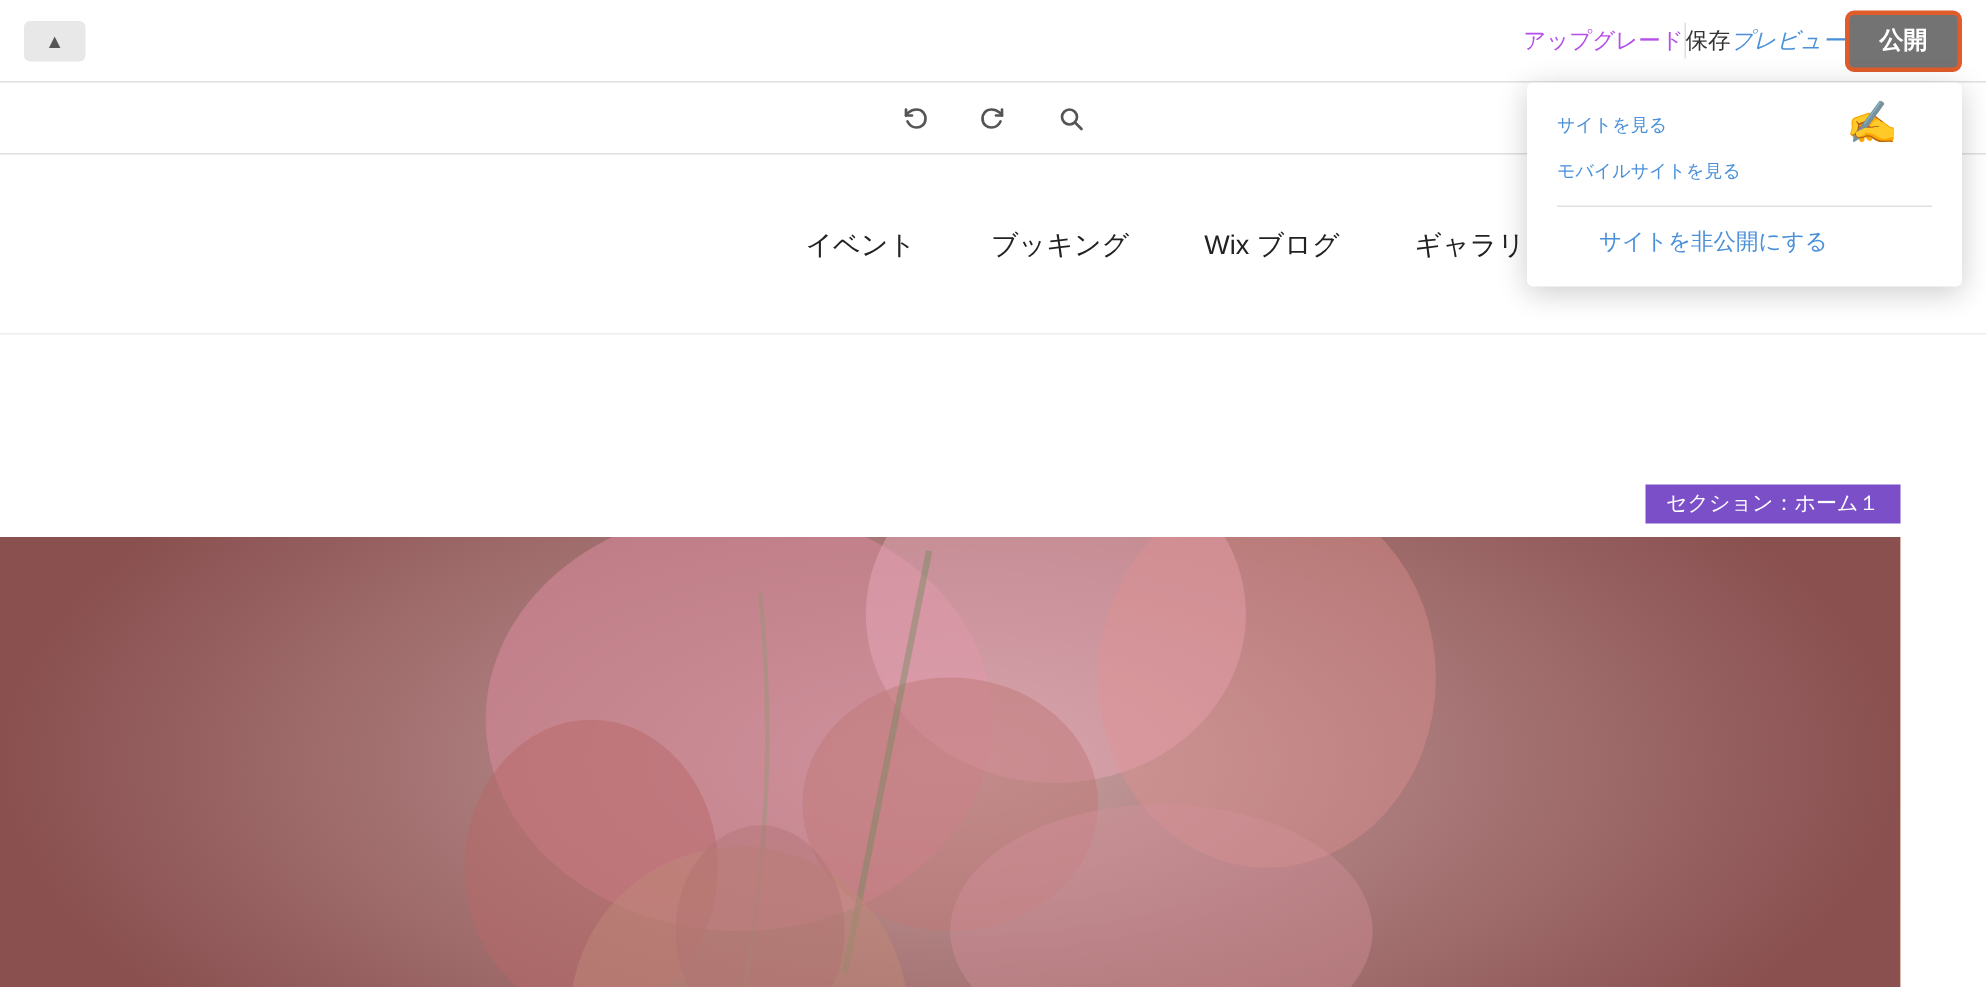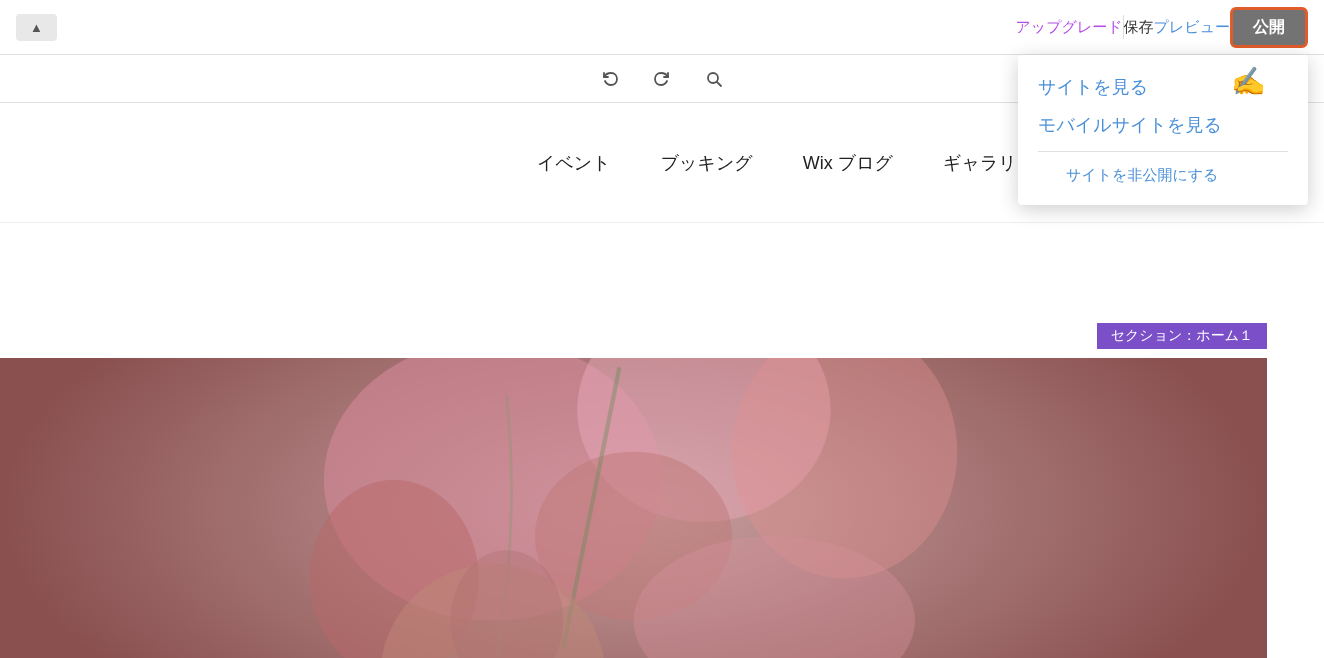--- a/index.html
+++ b/index.html
@@ -245,21 +245,21 @@
     .popup-desc {
       font-size: 14px;
       color: #444;
       line-height: 1.5;
       margin-bottom: 18px;
     }
 
     .popup-link {
       display: block;
       color: #4a90d9;
-      font-size: 18px;
+      font-size: 12px;
       cursor: pointer;
       margin-bottom: 14px;
       text-decoration: none;
     }
 
     .popup-divider {
       height: 1px;
       background: #e0e0e0;
       margin: 14px 0;
     }
@@ -292,21 +292,21 @@
 <div class="toolbar">
   <div class="toolbar-left">
     <button class="collapse-btn">
       <span>▲</span>
     </button>
   </div>
   <div class="toolbar-actions">
     <a class="upgrade-link" style="color: rgb(180, 79, 232);">アップグレード</a>
     <div class="divider-v"></div>
     <button class="save-btn">保存</button>
-    <button class="preview-btn" style="color: rgb(74, 144, 217);">プレビュー</button>
+    <button class="preview-btn" style="color: rgb(74, 144, 217); font-style: italic;">プレビュー</button>
     <button class="publish-btn" style="background: #737373; border-color: rgb(224, 92, 42);">公開</button>
   </div>
 </div>
 
 <div class="toolbar2">
   <div class="toolbar2-icon">
     <svg width="20" height="20" viewBox="0 0 20 20" fill="none" xmlns="http://www.w3.org/2000/svg">
       <path d="M4 8 C4 8 6 4 11 4 C15 4 17 7 17 10 C17 14 14 16 11 16 C8 16 6 14 5 12" stroke="#555" stroke-width="1.8" fill="none" stroke-linecap="round"></path>
       <polyline points="4,4 4,8 8,8" stroke="#555" stroke-width="1.8" fill="none" stroke-linecap="round" stroke-linejoin="round"></polyline>
     </svg>

